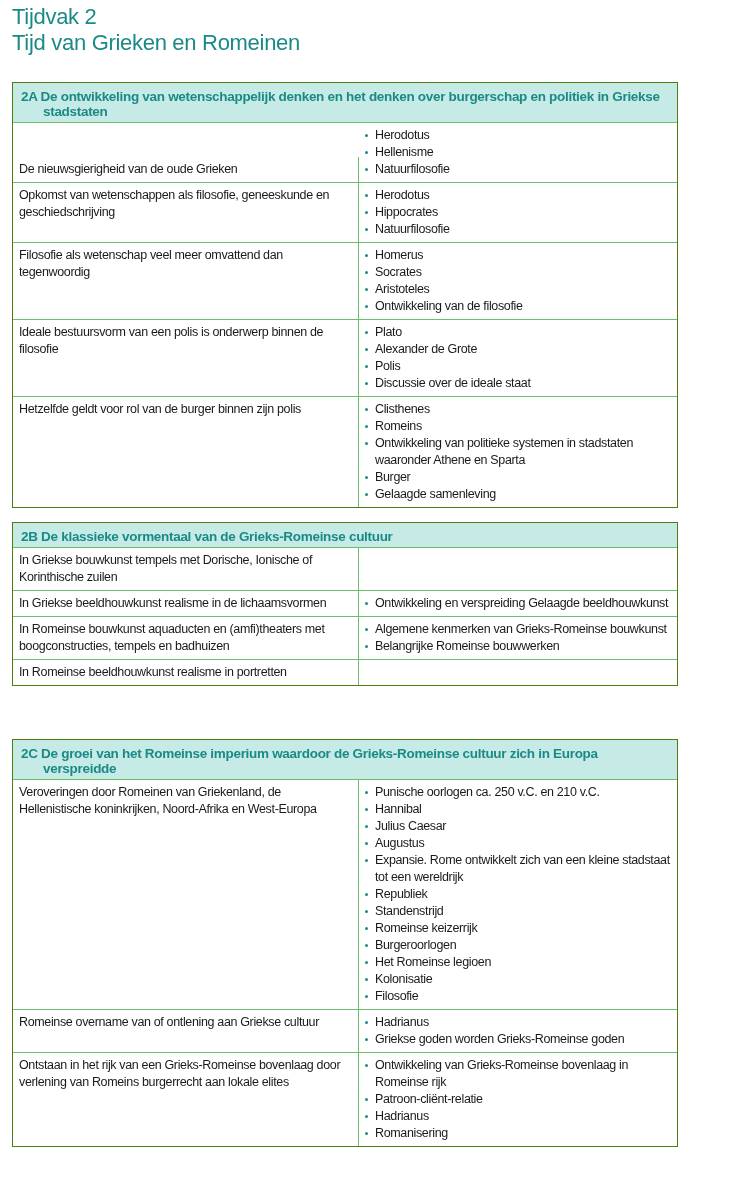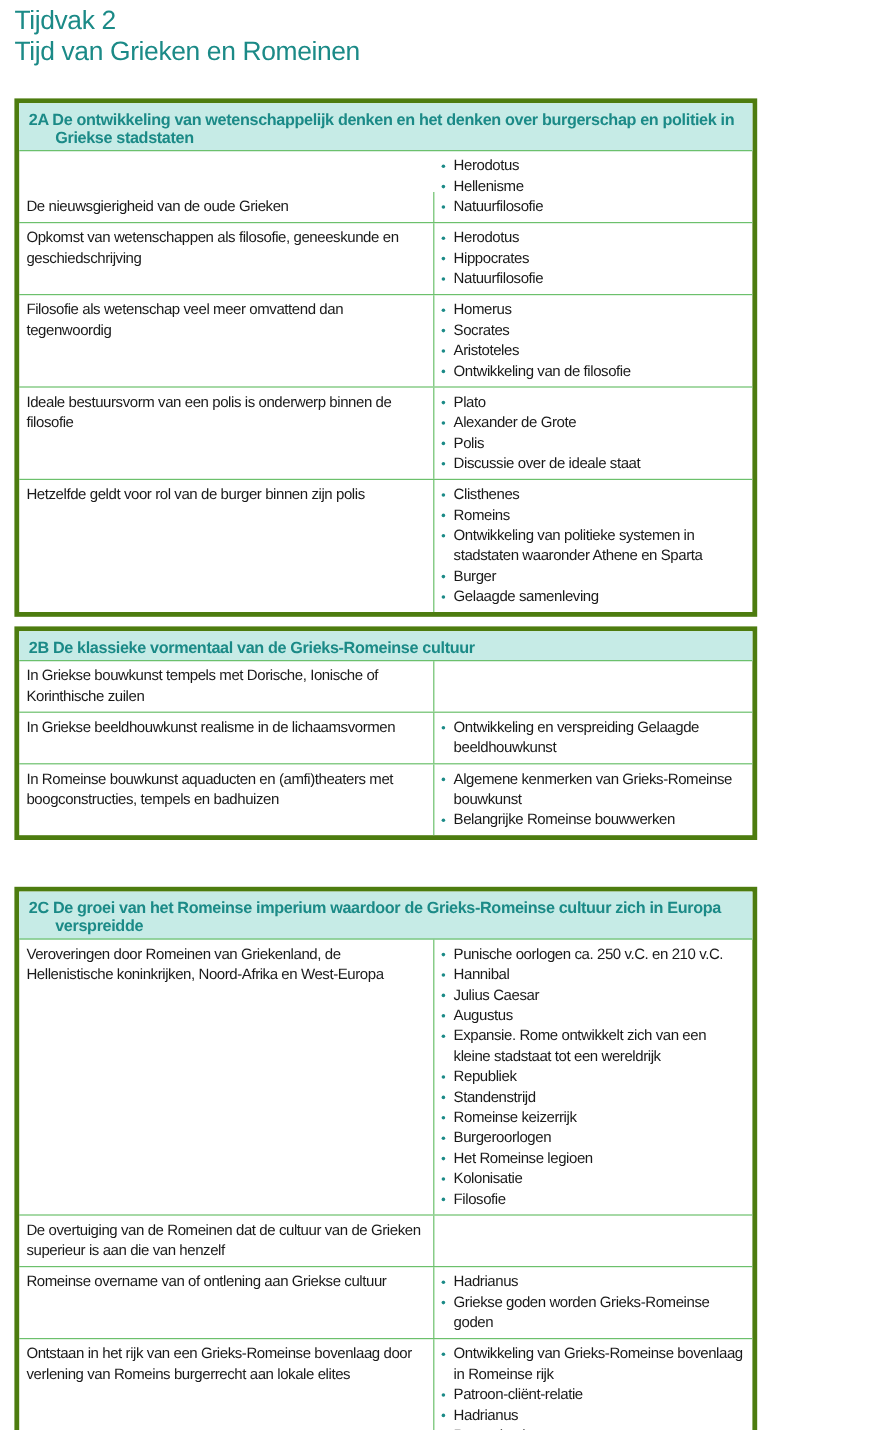--- a/index.html
+++ b/index.html
@@ -5,22 +5,22 @@
   html, body { margin: 0; padding: 0; background: #ffffff; }
   body {
     width: 734px; height: 1192px; overflow: hidden; position: relative;
     font-family: "Liberation Sans", sans-serif; color: #1a1a1a;
   }
   .title {
     position: absolute; left: 12px; top: 4px;
     color: #1b8a87; font-size: 22px; line-height: 26px; letter-spacing: -0.3px;
   }
   .section {
-    position: absolute; left: 12px; width: 619px;
-    border: 4px solid #4d7c0f; box-sizing: border-box;
+    position: absolute; left: 12px; width: 666px;
+    border: 1px solid #4d7c0f; box-sizing: border-box;
   }
   .section-header {
     background: #c6ebe6; border-bottom: 1px solid #6cc06c;
     color: #1b8a87; font-weight: bold; font-size: 13.5px; line-height: 15px;
     padding: 6px 8px 3px 8px; letter-spacing: -0.3px;
   }
   .section-header .hang { display: block; padding-left: 22px; text-indent: -22px; }
   .row { display: flex; border-top: 1px solid #6cc06c; }
   .row:first-of-type { border-top: none; }
   .cell-left {
@@ -125,20 +125,26 @@
     </div>
     <div class="row">
       <div class="cell-left">In Romeinse bouwkunst aquaducten en (amfi)theaters met boogconstructies, tempels en badhuizen</div>
       <div class="cell-right">
         <ul class="bullets">
           <li><span class="dot"></span><span>Algemene kenmerken van Grieks-Romeinse bouwkunst</span></li>
           <li><span class="dot"></span><span>Belangrijke Romeinse bouwwerken</span></li>
         </ul>
       </div>
     </div>
+    <div class="row">
+      <div class="cell-left">In Romeinse beeldhouwkunst realisme in portretten</div>
+      <div class="cell-right">
+        <ul class="bullets"></ul>
+      </div>
+    </div>
   </div>
 <div class="section" id="sec2" style="top:739px;">
     <div class="section-header">
       <span class="hang">2C De groei van het Romeinse imperium waardoor de Grieks-Romeinse cultuur zich in Europa verspreidde</span>
     </div>
     <div class="row" style="border-top: none;">
       <div class="cell-left">Veroveringen door Romeinen van Griekenland, de Hellenistische koninkrijken, Noord-Afrika en West-Europa</div>
       <div class="cell-right">
         <ul class="bullets">
           <li><span class="dot"></span><span>Punische oorlogen ca. 250 v.C. en 210 v.C.</span></li>
@@ -150,26 +156,20 @@
           <li><span class="dot"></span><span>Standenstrijd</span></li>
           <li><span class="dot"></span><span>Romeinse keizerrijk</span></li>
           <li><span class="dot"></span><span>Burgeroorlogen</span></li>
           <li><span class="dot"></span><span>Het Romeinse legioen</span></li>
           <li><span class="dot"></span><span>Kolonisatie</span></li>
           <li><span class="dot"></span><span>Filosofie</span></li>
         </ul>
       </div>
     </div>
     <div class="row">
-      <div class="cell-left">De overtuiging van de Romeinen dat de cultuur van de Grieken superieur is aan die van henzelf</div>
-      <div class="cell-right">
-        <ul class="bullets"></ul>
-      </div>
-    </div>
-    <div class="row">
       <div class="cell-left">Romeinse overname van of ontlening aan Griekse cultuur</div>
       <div class="cell-right">
         <ul class="bullets">
           <li><span class="dot"></span><span>Hadrianus</span></li>
           <li><span class="dot"></span><span>Griekse goden worden Grieks-Romeinse goden</span></li>
         </ul>
       </div>
     </div>
     <div class="row">
       <div class="cell-left">Ontstaan in het rijk van een Grieks-Romeinse bovenlaag door verlening van Romeins burgerrecht aan lokale elites</div>

